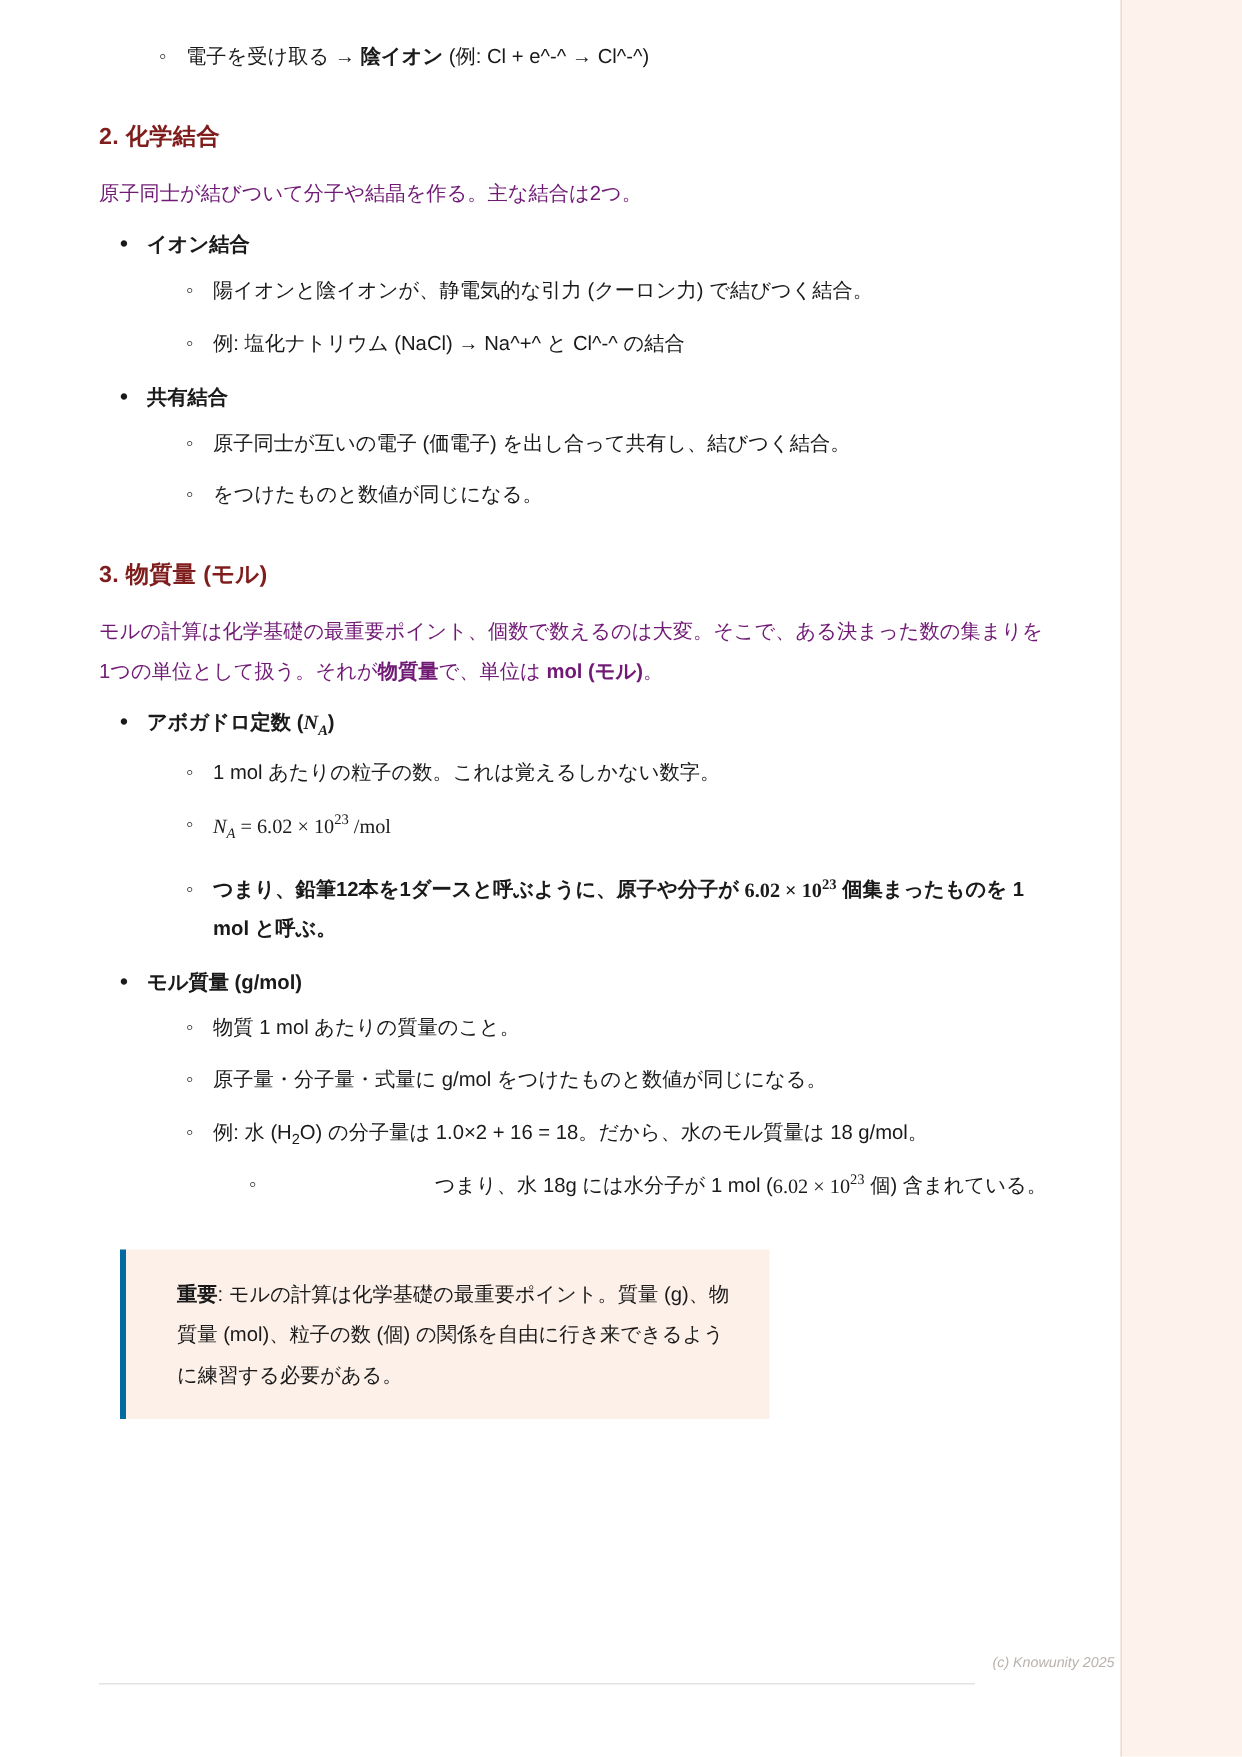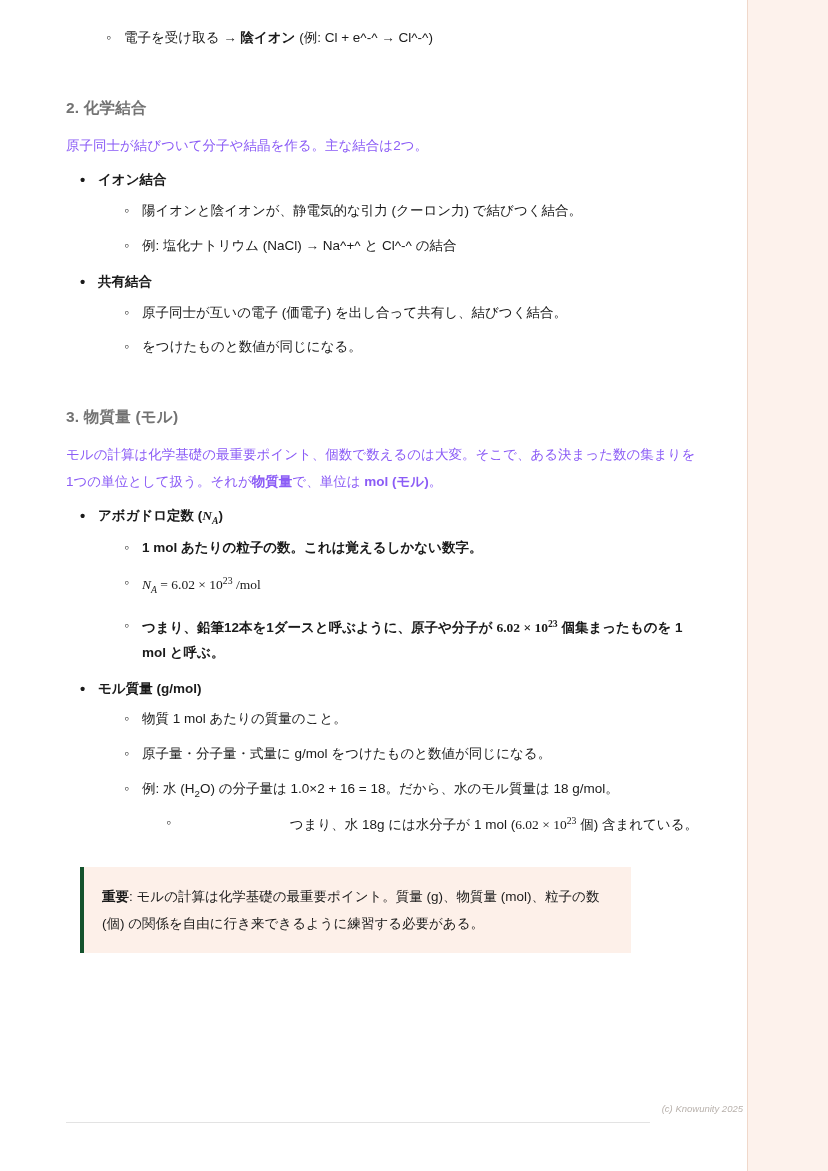--- a/index.html
+++ b/index.html
@@ -34,29 +34,29 @@
   .content {
     position: relative;
     padding: 26px 130px 0 66px;
     box-sizing: border-box;
   }
 
   
   .h2 {
     font-size: 15.5px;
     font-weight: bold;
-    color: #737373;
-    margin: 47px 0 14px 0;
+    color: #7f1d1d;
+    margin: 30px 0 14px 0;
     letter-spacing: .2px;
   }
   .para {
     font-size: 13.5px;
     line-height: 1.95;
     margin: 0 0 8px 0;
-    color: #8b5cf6;
+    color: #701a75;
   }
   .bold { font-weight: bold; }
 
   ul.lvl1 {
     list-style: none;
     margin: 6px 0 4px 0;
     padding: 0 0 0 14px;
   }
   ul.lvl1 > li {
     position: relative;
@@ -122,25 +122,25 @@
 
   .math { font-family: "Liberation Serif", serif; }
   .mi { font-style: italic; font-family: "Liberation Serif", serif; }
   sub { font-size: 0.72em; }
   sup { font-size: 0.72em; }
 
   
   .callout {
     margin: 30px 0 0 14px;
     background: #fdf0e9;
-    border-left: 4px solid #14532d;
-    padding: 16px 20px 16px 18px;
+    border-left: 4px solid #0369a1;
+    padding: 16px 20px 16px 34px;
     font-size: 13.5px;
     line-height: 2.0;
-    width: 551px;
+    width: 433px;
     box-sizing: border-box;
   }
 
   .footer-rule {
     position: absolute;
     left: 66px;
     top: 1122px;
     width: 584px;
     border-top: 1px solid #e3e3e3;
   }
@@ -190,21 +190,21 @@
 
     <div class="h2">3. 物質量 (モル)</div>
     <p class="para">
       <span>モルの計算は化学基礎の最重要ポイント、個数で数えるのは大変。そこで、ある決まった数の集まりを1つの単位として扱う。それが</span><span class="bold">物質量</span><span>で、単位は </span><span class="bold">mol (モル)</span><span>。</span>
     </p>
 
     <ul class="lvl1">
       <li>
         <span><span>アボガドロ定数 (</span><span class="mi">N</span><sub class="mi">A</sub><span>)</span></span>
         <ul class="lvl2">
-          <li style="font-weight:bold;"><span>1 mol あたりの粒子の数。これは覚えるしかない数字。</span></li>
+          <li style="font-weight:normal;"><span>1 mol あたりの粒子の数。これは覚えるしかない数字。</span></li>
           <li style="font-weight:normal;">
             <span class="math"><span class="mi">N</span><sub class="mi">A</sub> = 6.02 × 10<sup>23</sup> /mol</span>
           </li>
           <li style="font-weight:bold;margin-top:16px;">
             つまり、鉛筆12本を1ダースと呼ぶように、原子や分子が <span class="math">6.02 × 10<sup>23</sup></span> 個集まったものを 1 mol と呼ぶ。
           </li>
         </ul>
       </li>
       <li>
         <span>モル質量 (g/mol)</span>

